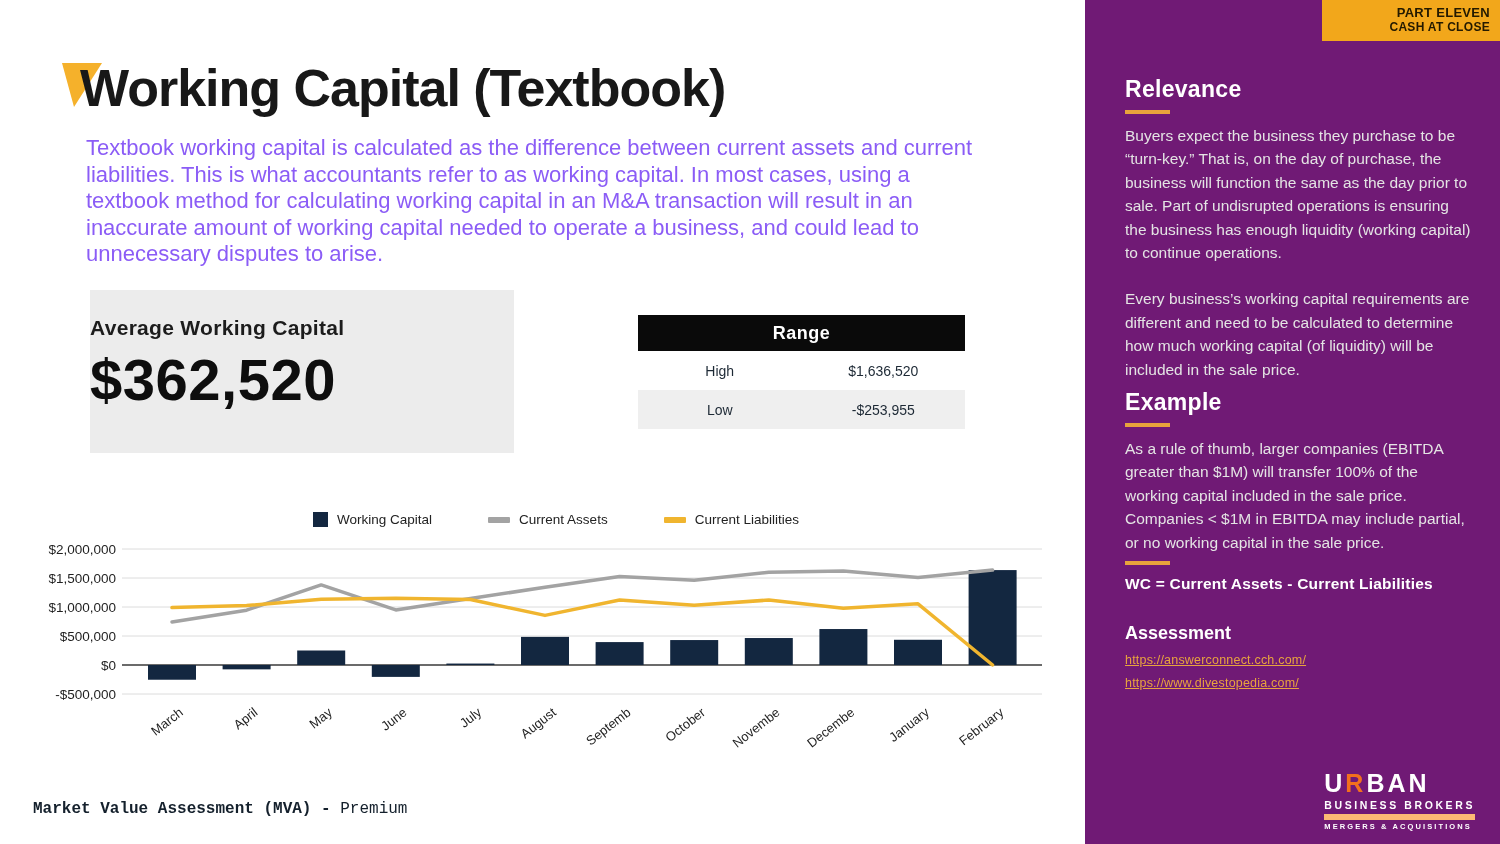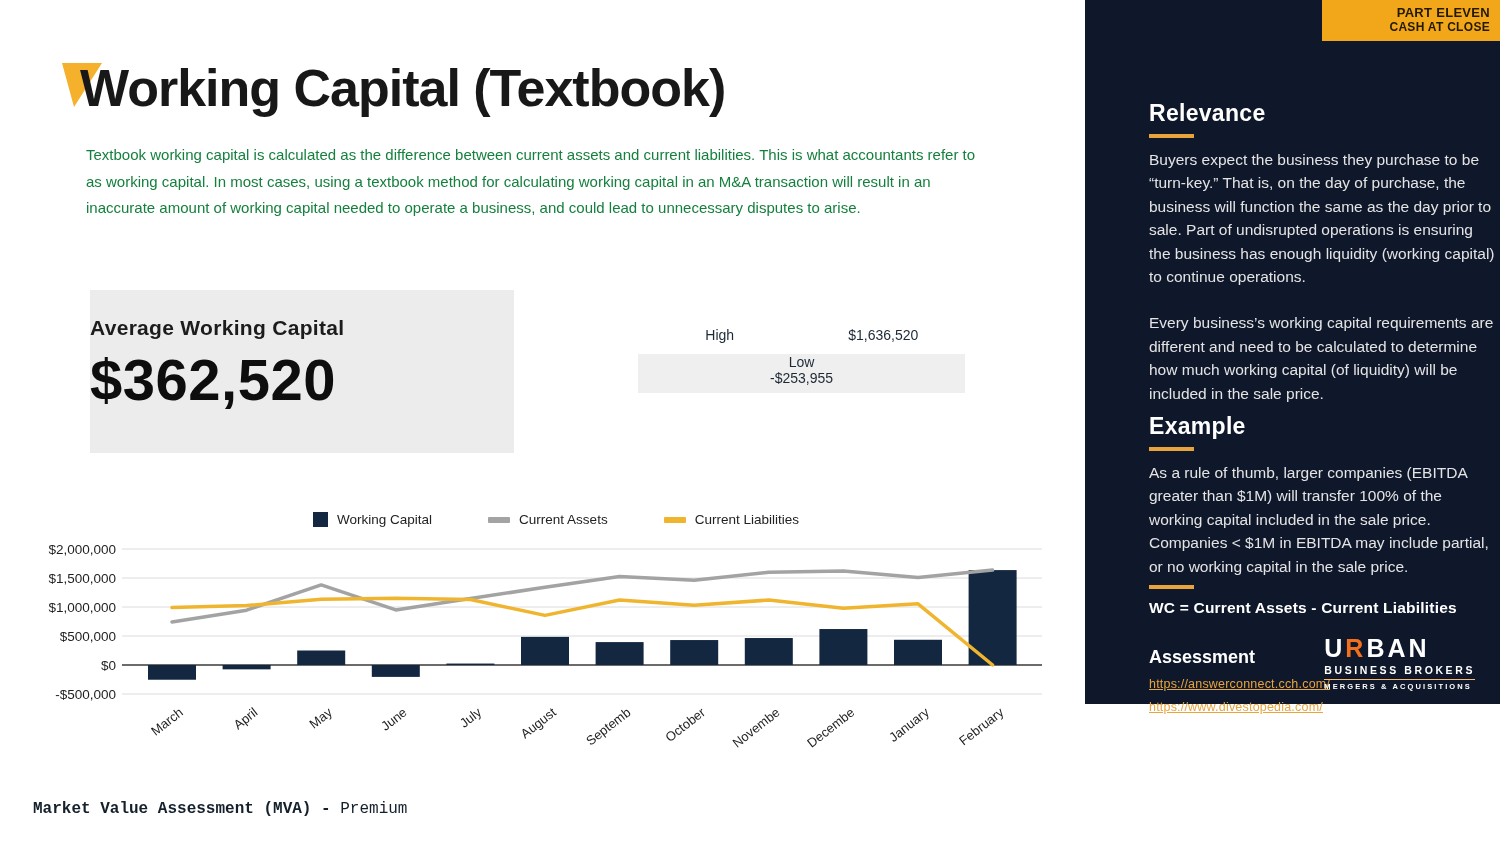--- a/index.html
+++ b/index.html
@@ -6,85 +6,86 @@
   html,body { width:1500px; height:844px; }
   body { font-family:"Liberation Sans", sans-serif; background:#ffffff; position:relative; overflow:hidden; }
 
   .slide { position:absolute; inset:0; background:#ffffff; }
 
   
   .title-accent { position:absolute; left:62px; top:63px; width:40px; height:44px;
     background:#F5B12B; clip-path:polygon(0 0, 100% 0, 30% 100%); }
   .page-title { position:absolute; left:80px; top:58px; font-size:52px; font-weight:800;
     letter-spacing:-1px; color:#181818; white-space:nowrap; }
-  .intro { position:absolute; left:86px; top:142px; width:895px; font-size:15px;
-    line-height:26.6px; color:#15803d; }
+  .intro { position:absolute; left:86px; top:135px; width:895px; font-size:22px;
+    line-height:26.6px; color:#8b5cf6; }
 
   .avg-box { position:absolute; left:90px; top:290px; width:424px; height:163px;
     background:#ECECEC; }
   .avg-label { margin-top:26px; font-size:21px; font-weight:700; color:#1C1C1C; letter-spacing:0.3px; }
   .avg-value { margin-top:6px; font-size:58px; font-weight:800; color:#0E0E0E; letter-spacing:0.5px; }
 
   .range { position:absolute; left:638px; top:315px; width:327px; }
   .range-header { height:36px; line-height:36px; background:#0A0A0A; color:#ffffff;
     font-size:18px; font-weight:700; text-align:center; letter-spacing:0.5px; }
   .range-row { display:flex; height:39px; align-items:center; font-size:14px; color:#1D2935; }
-  .range-row.alt { background:#EFEFEF;flex-direction:column; }
+  .range-row.alt { background:#EFEFEF; }
   .range-cell { width:50%; text-align:center; }
 
   
   .legend { position:absolute; left:46px; top:512px; width:1020px; display:flex;
     justify-content:center; gap:56px; align-items:center; }
   .legend-item { display:flex; align-items:center; gap:9px; font-size:13.5px; color:#222; }
   .legend-swatch { display:inline-block; }
   .chart-svg { position:absolute; left:30px; top:540px; }
 
   .footer { position:absolute; left:33px; top:800px; font-size:16px; color:#14202C;font-family:Liberation Mono, monospace; }
   .footer b { font-weight:700; }
 
   
-  .panel { position:absolute; left:1085px; top:0; width:415px; height:704px; background:#0f172a; }
+  .panel { position:absolute; left:1085px; top:0; width:415px; height:844px; background:#701a75; }
   .badge { position:absolute; top:0; right:0; width:178px; height:41px; background:#F2A71B;
     text-align:right; padding:5px 10px 0 0; color:#241A00; }
   .badge-l1 { font-size:13px; font-weight:800; letter-spacing:0.3px; }
   .badge-l2 { font-size:12px; font-weight:600; letter-spacing:0.3px; }
 
-  .panel-content { position:absolute; left:40px; top:100px; width:348px;margin-left:24px; }
+  .panel-content { position:absolute; left:40px; top:76px; width:348px; }
   .panel h2 { color:#ffffff; font-size:23px; font-weight:800; letter-spacing:0.3px; }
   .gold-rule { width:45px; height:4px; background:#E8A33C; margin:7px 0 10px 0; }
   .panel p { font-size:15.5px; line-height:23.4px; color:#E4E4E4; }
   .p-gap { margin-bottom:23px; }
   .mt-head { margin-top:8px; }
   .equation-text { font-size:15.5px; font-weight:700; color:#ffffff; margin-top:2px; letter-spacing:0.2px; }
   .refs-head { font-size:18px; font-weight:800; color:#ffffff; margin-top:30px; }
   .ref-link { display:block; font-size:12.5px; color:#E8A43E; text-decoration:underline;
     margin-top:9px; letter-spacing:0.2px; }
 
   .logo { position:absolute; right:25px; bottom:13px; text-align:left; color:#ffffff; }
   .logo-word { font-size:25px; font-weight:800; letter-spacing:3px; line-height:1; }
   .logo-r { color:#F2701D; }
   .logo-l2 { font-size:10.5px; font-weight:700; letter-spacing:2.6px; margin-top:3px; }
   .logo-l3 { font-size:7.5px; font-weight:600; letter-spacing:2.1px; margin-top:3px;
-    border-top:1px solid #fdba74; padding-top:2px; }
+    border-top:6px solid #fdba74; padding-top:2px; }
 </style>
 </head>
 <body>
 
 <div class="slide">
 
   <div class="title-accent"></div>
   <h1 class="page-title">Working Capital (Textbook)</h1>
   <p class="intro">Textbook working capital is calculated as the difference between current assets and current liabilities. This is what accountants refer to as working capital. In most cases, using a textbook method for calculating working capital in an M&amp;A transaction will result in an inaccurate amount of working capital needed to operate a business, and could lead to unnecessary disputes to arise.</p>
 
   <div class="avg-box">
     <div class="avg-label">Average Working Capital</div>
     <div class="avg-value">$362,520</div>
   </div>
 
   <div class="range">
+    <div class="range-header">Range</div>
     <div class="range-row">
       <div class="range-cell">High</div>
       <div class="range-cell">$1,636,520</div>
     </div>
     <div class="range-row alt">
       <div class="range-cell">Low</div>
       <div class="range-cell">-$253,955</div>
     </div>
   </div>
 

